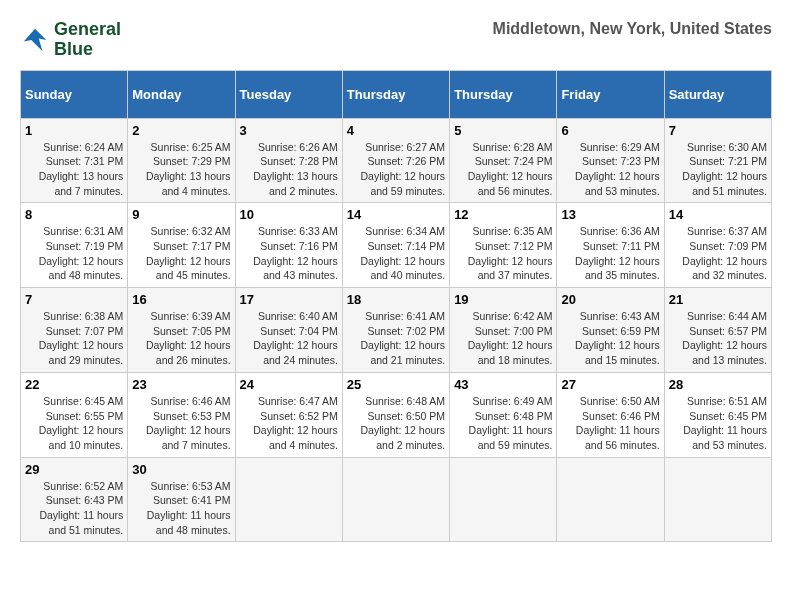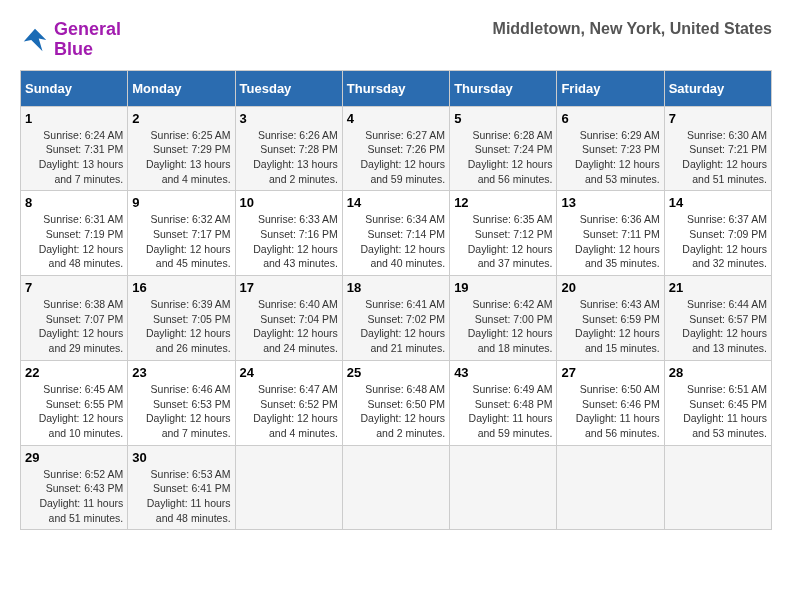--- a/index.html
+++ b/index.html
@@ -21,21 +21,21 @@
       align-items: center;
       gap: 4px;
     }
     .logo-text {
       font-size: 18px;
       font-weight: bold;
       color: #333;
       line-height: 1.1;
     }
     .logo-text span {
-      color: #a21caf;
+      color: #14532d;
     }
     .logo-bird {
       width: 30px;
       height: 30px;
     }
     .title-block {
       text-align: right;
     }
     .title-block h1 {
       font-size: 32px;
@@ -48,21 +48,21 @@
       color: #555;
     }
     table {
       width: 100%;
       border-collapse: collapse;
       font-size: 11px;
     }
     thead tr th {
       background-color: #2b6cb0;
       color: #fff;
-      padding: 10px 4px;
+      padding: 16px 4px;
       text-align: left;
       font-size: 13px;
       font-weight: bold;
       border: 1px solid #ccc;
     }
     tbody tr td {
       border: 1px solid #ccc;
       padding: 4px;
       vertical-align: top;
       width: 14.28%;

